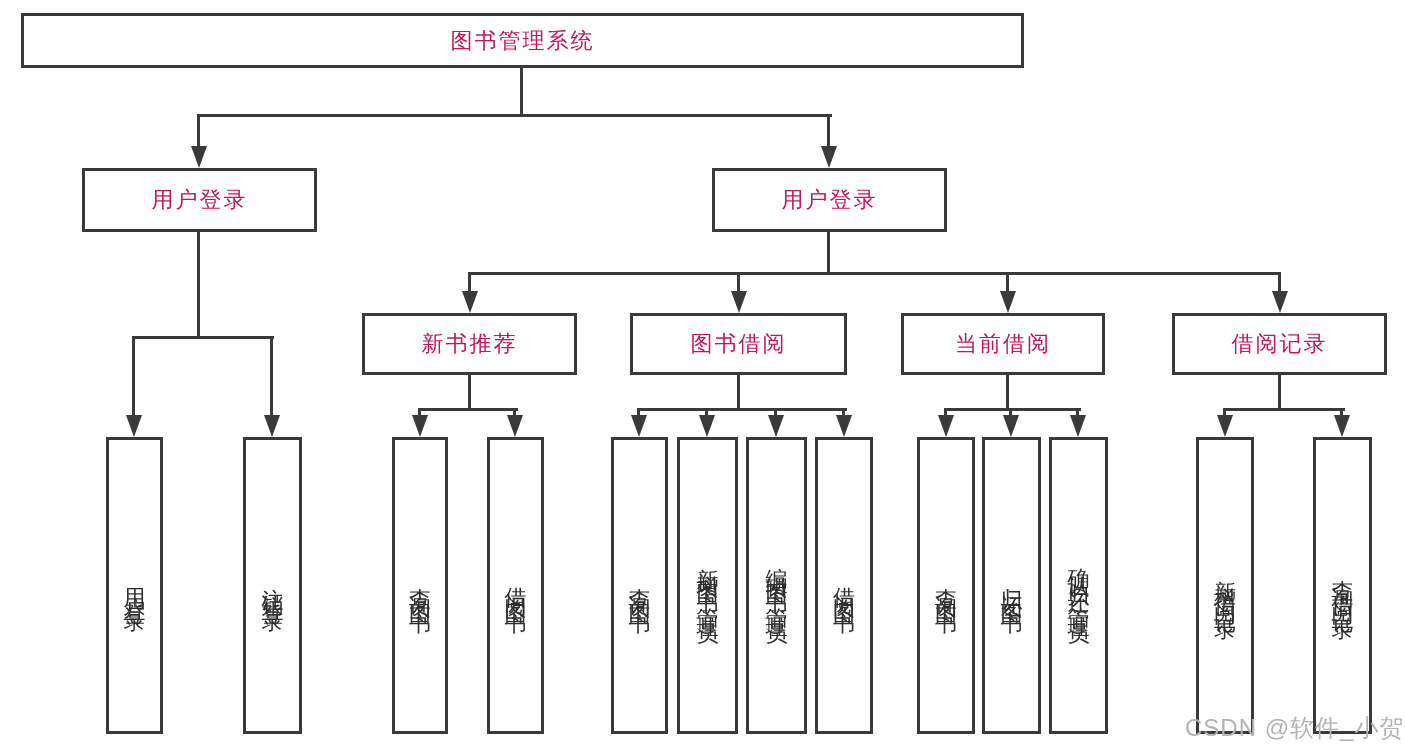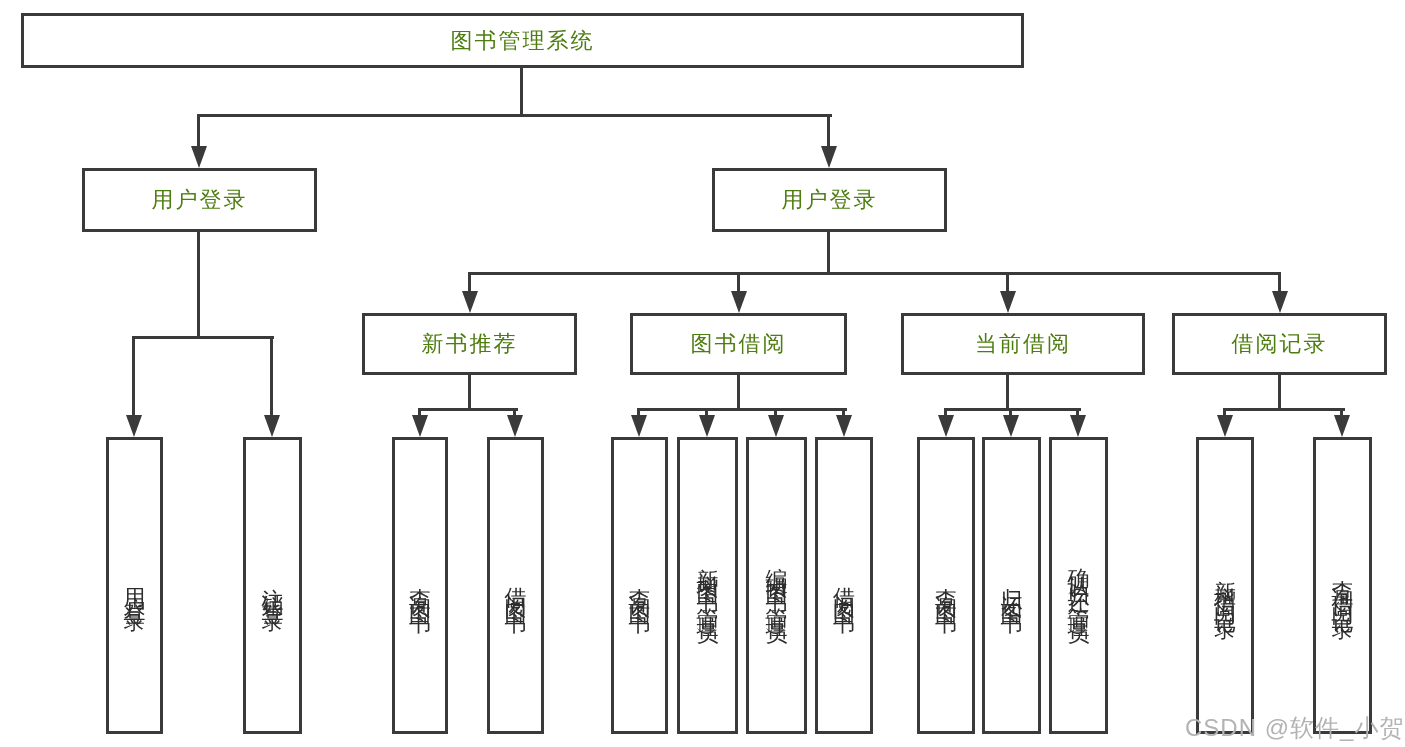--- a/index.html
+++ b/index.html
@@ -10,21 +10,21 @@
     font-family:"Liberation Sans","DejaVu Sans",sans-serif;
     overflow:hidden;
   }
   
   .hbox{
     position:absolute;
     box-sizing:border-box;
     border:3px solid #3a3a3a;
     background:#ffffff;
     display:flex;align-items:center;justify-content:center;
-    font-size:22px;color:#4d7c0f;
+    font-size:22px;color:#be185d;
     letter-spacing:2px;
     z-index:2;
   }
   .vbox{
     position:absolute;
     box-sizing:border-box;
     border:3px solid #3a3a3a;
     background:#ffffff;
     display:flex;align-items:center;justify-content:center;
     z-index:2;
@@ -97,21 +97,21 @@
   <div class="tri" style="left:1000px;top:291px;"></div>
   <div class="v" style="left:1278px;top:272px;height:24px;"></div>
   <div class="tri" style="left:1272px;top:291px;"></div>
 
   <div class="hbox" style="left:362px;top:313px;width:215px;height:62px;">
     <span>新书推荐</span>
   </div>
   <div class="hbox" style="left:630px;top:313px;width:217px;height:62px;">
     <span>图书借阅</span>
   </div>
-  <div class="hbox" style="left:901px;top:313px;width:244px;height:62px;">
+  <div class="hbox" style="left:901px;top:313px;width:204px;height:62px;">
     <span>当前借阅</span>
   </div>
   <div class="hbox" style="left:1172px;top:313px;width:215px;height:62px;">
     <span>借阅记录</span>
   </div>
 
   <div class="v" style="left:468px;top:374px;height:37px;"></div>
   <div class="h" style="left:418px;top:408px;width:100px;"></div>
   <div class="v" style="left:418px;top:408px;height:12px;"></div>
   <div class="tri" style="left:412px;top:415px;"></div>

